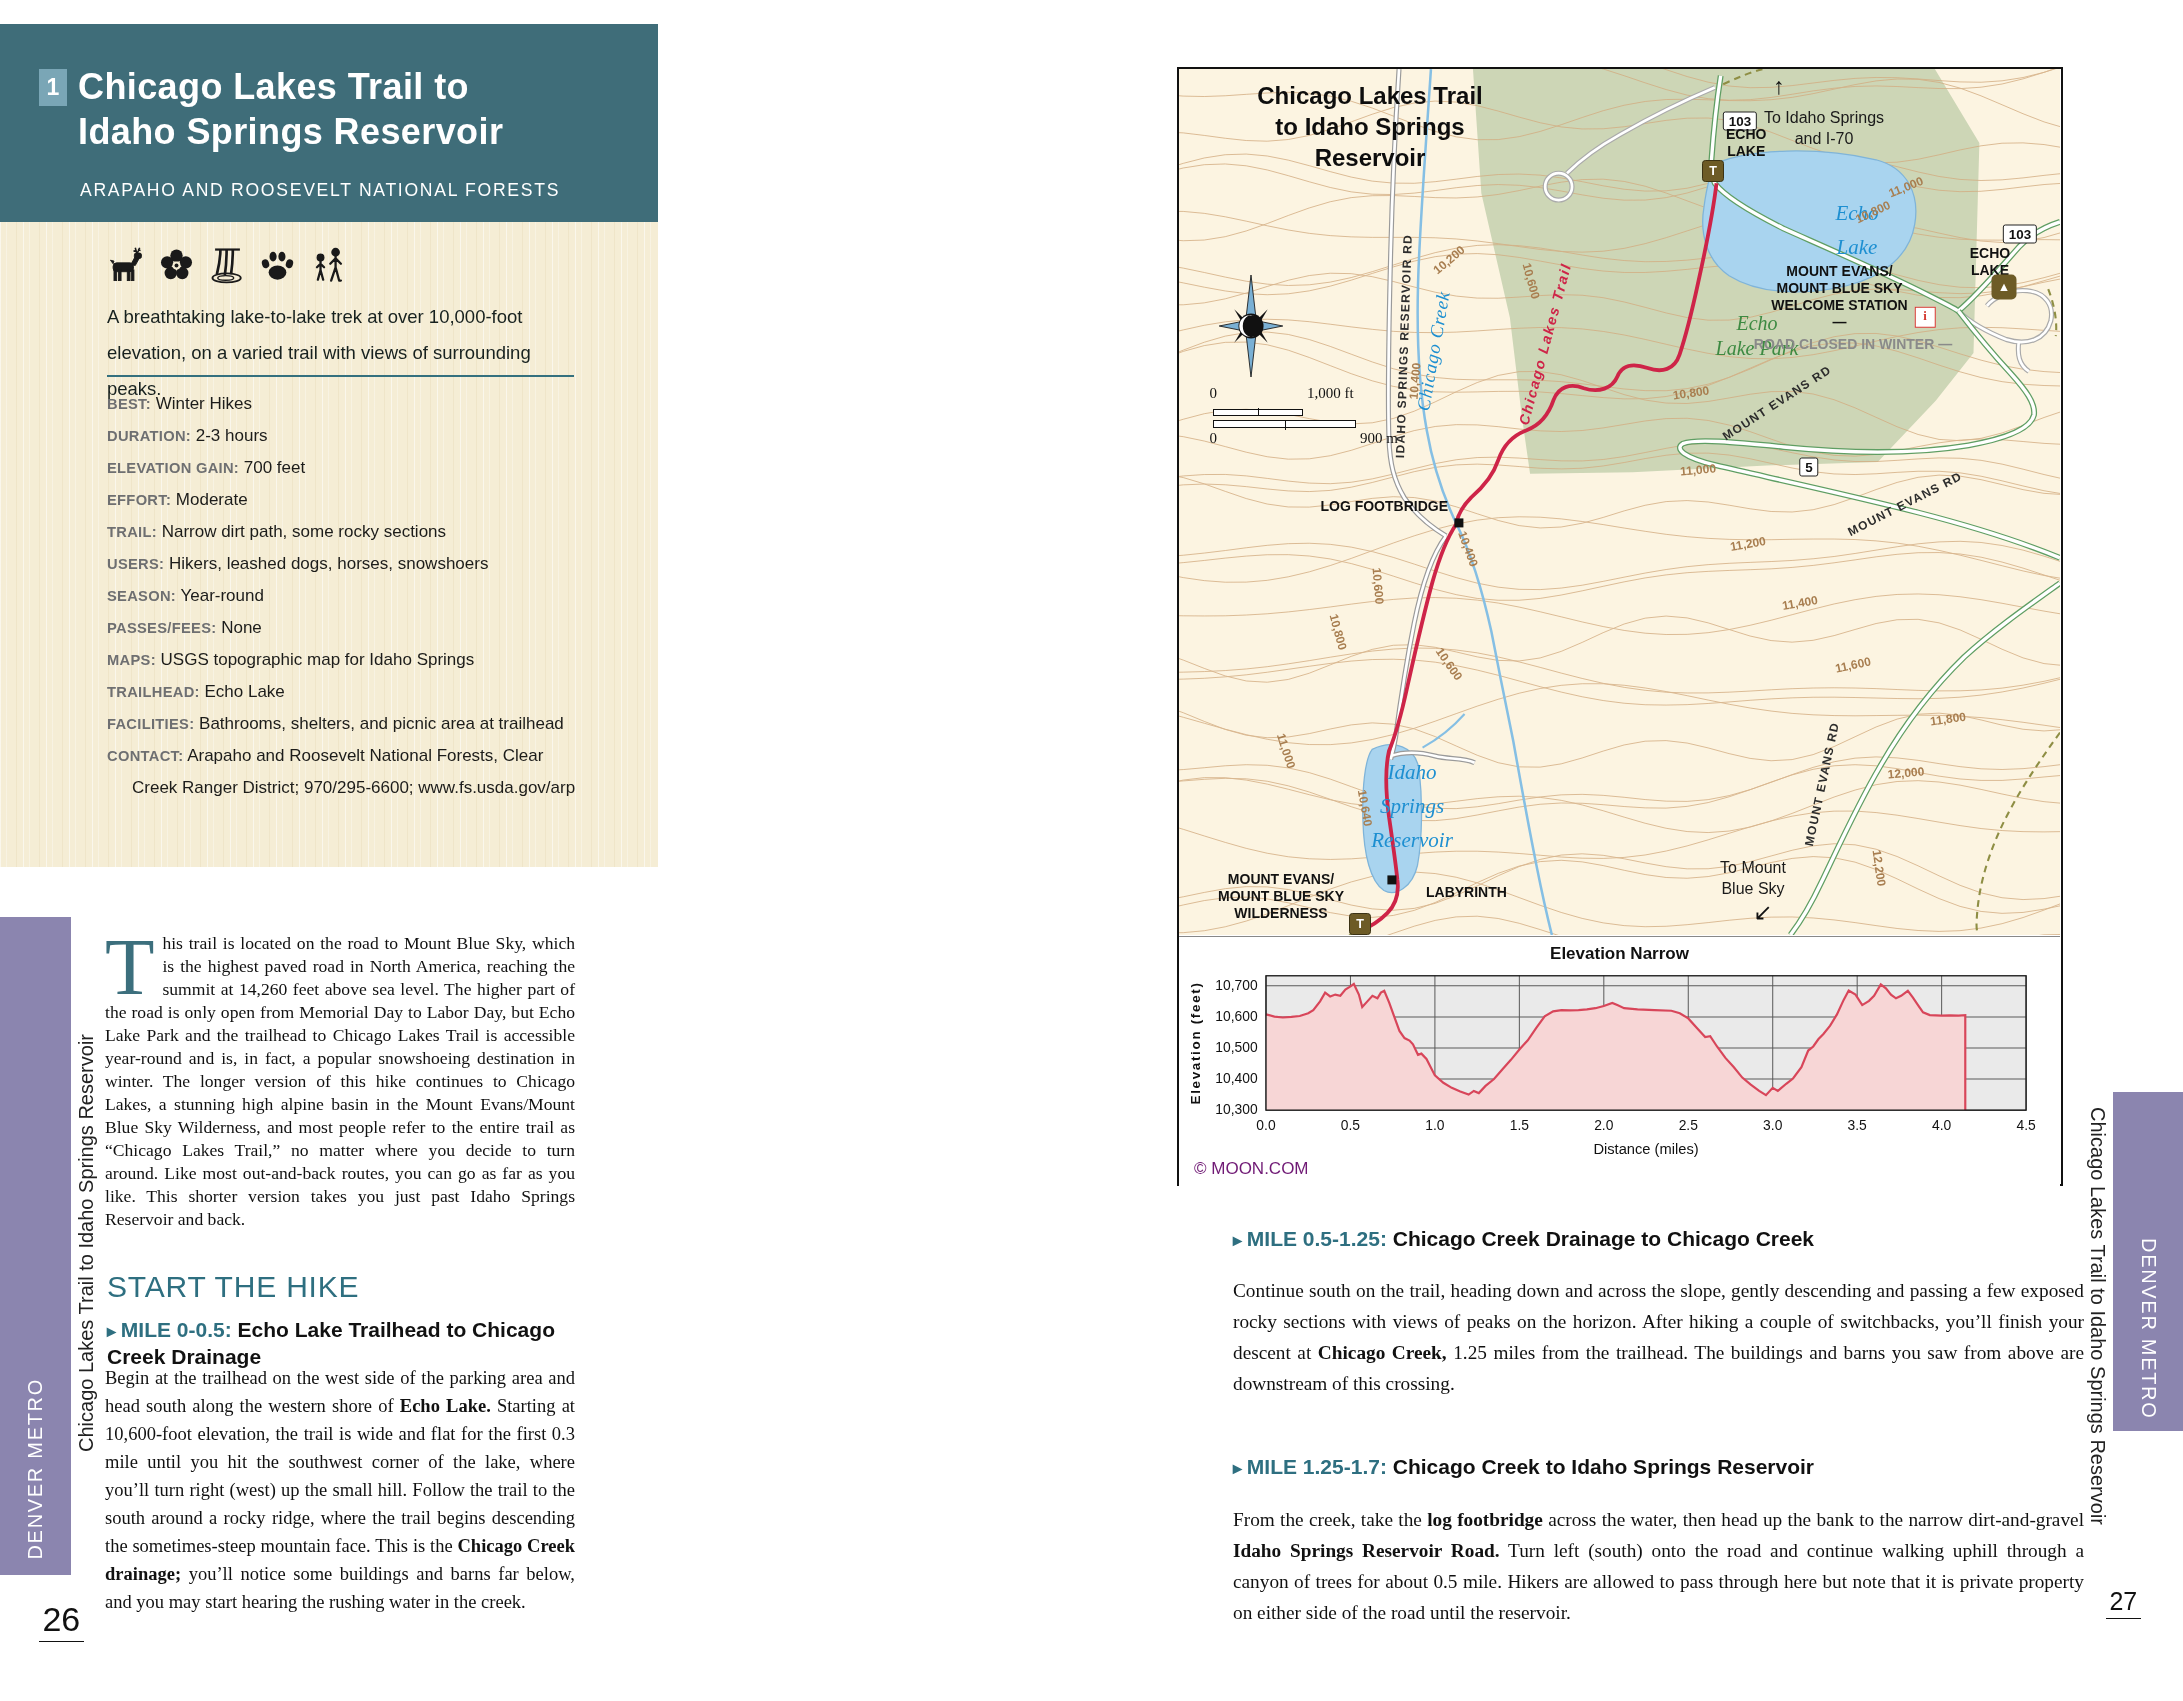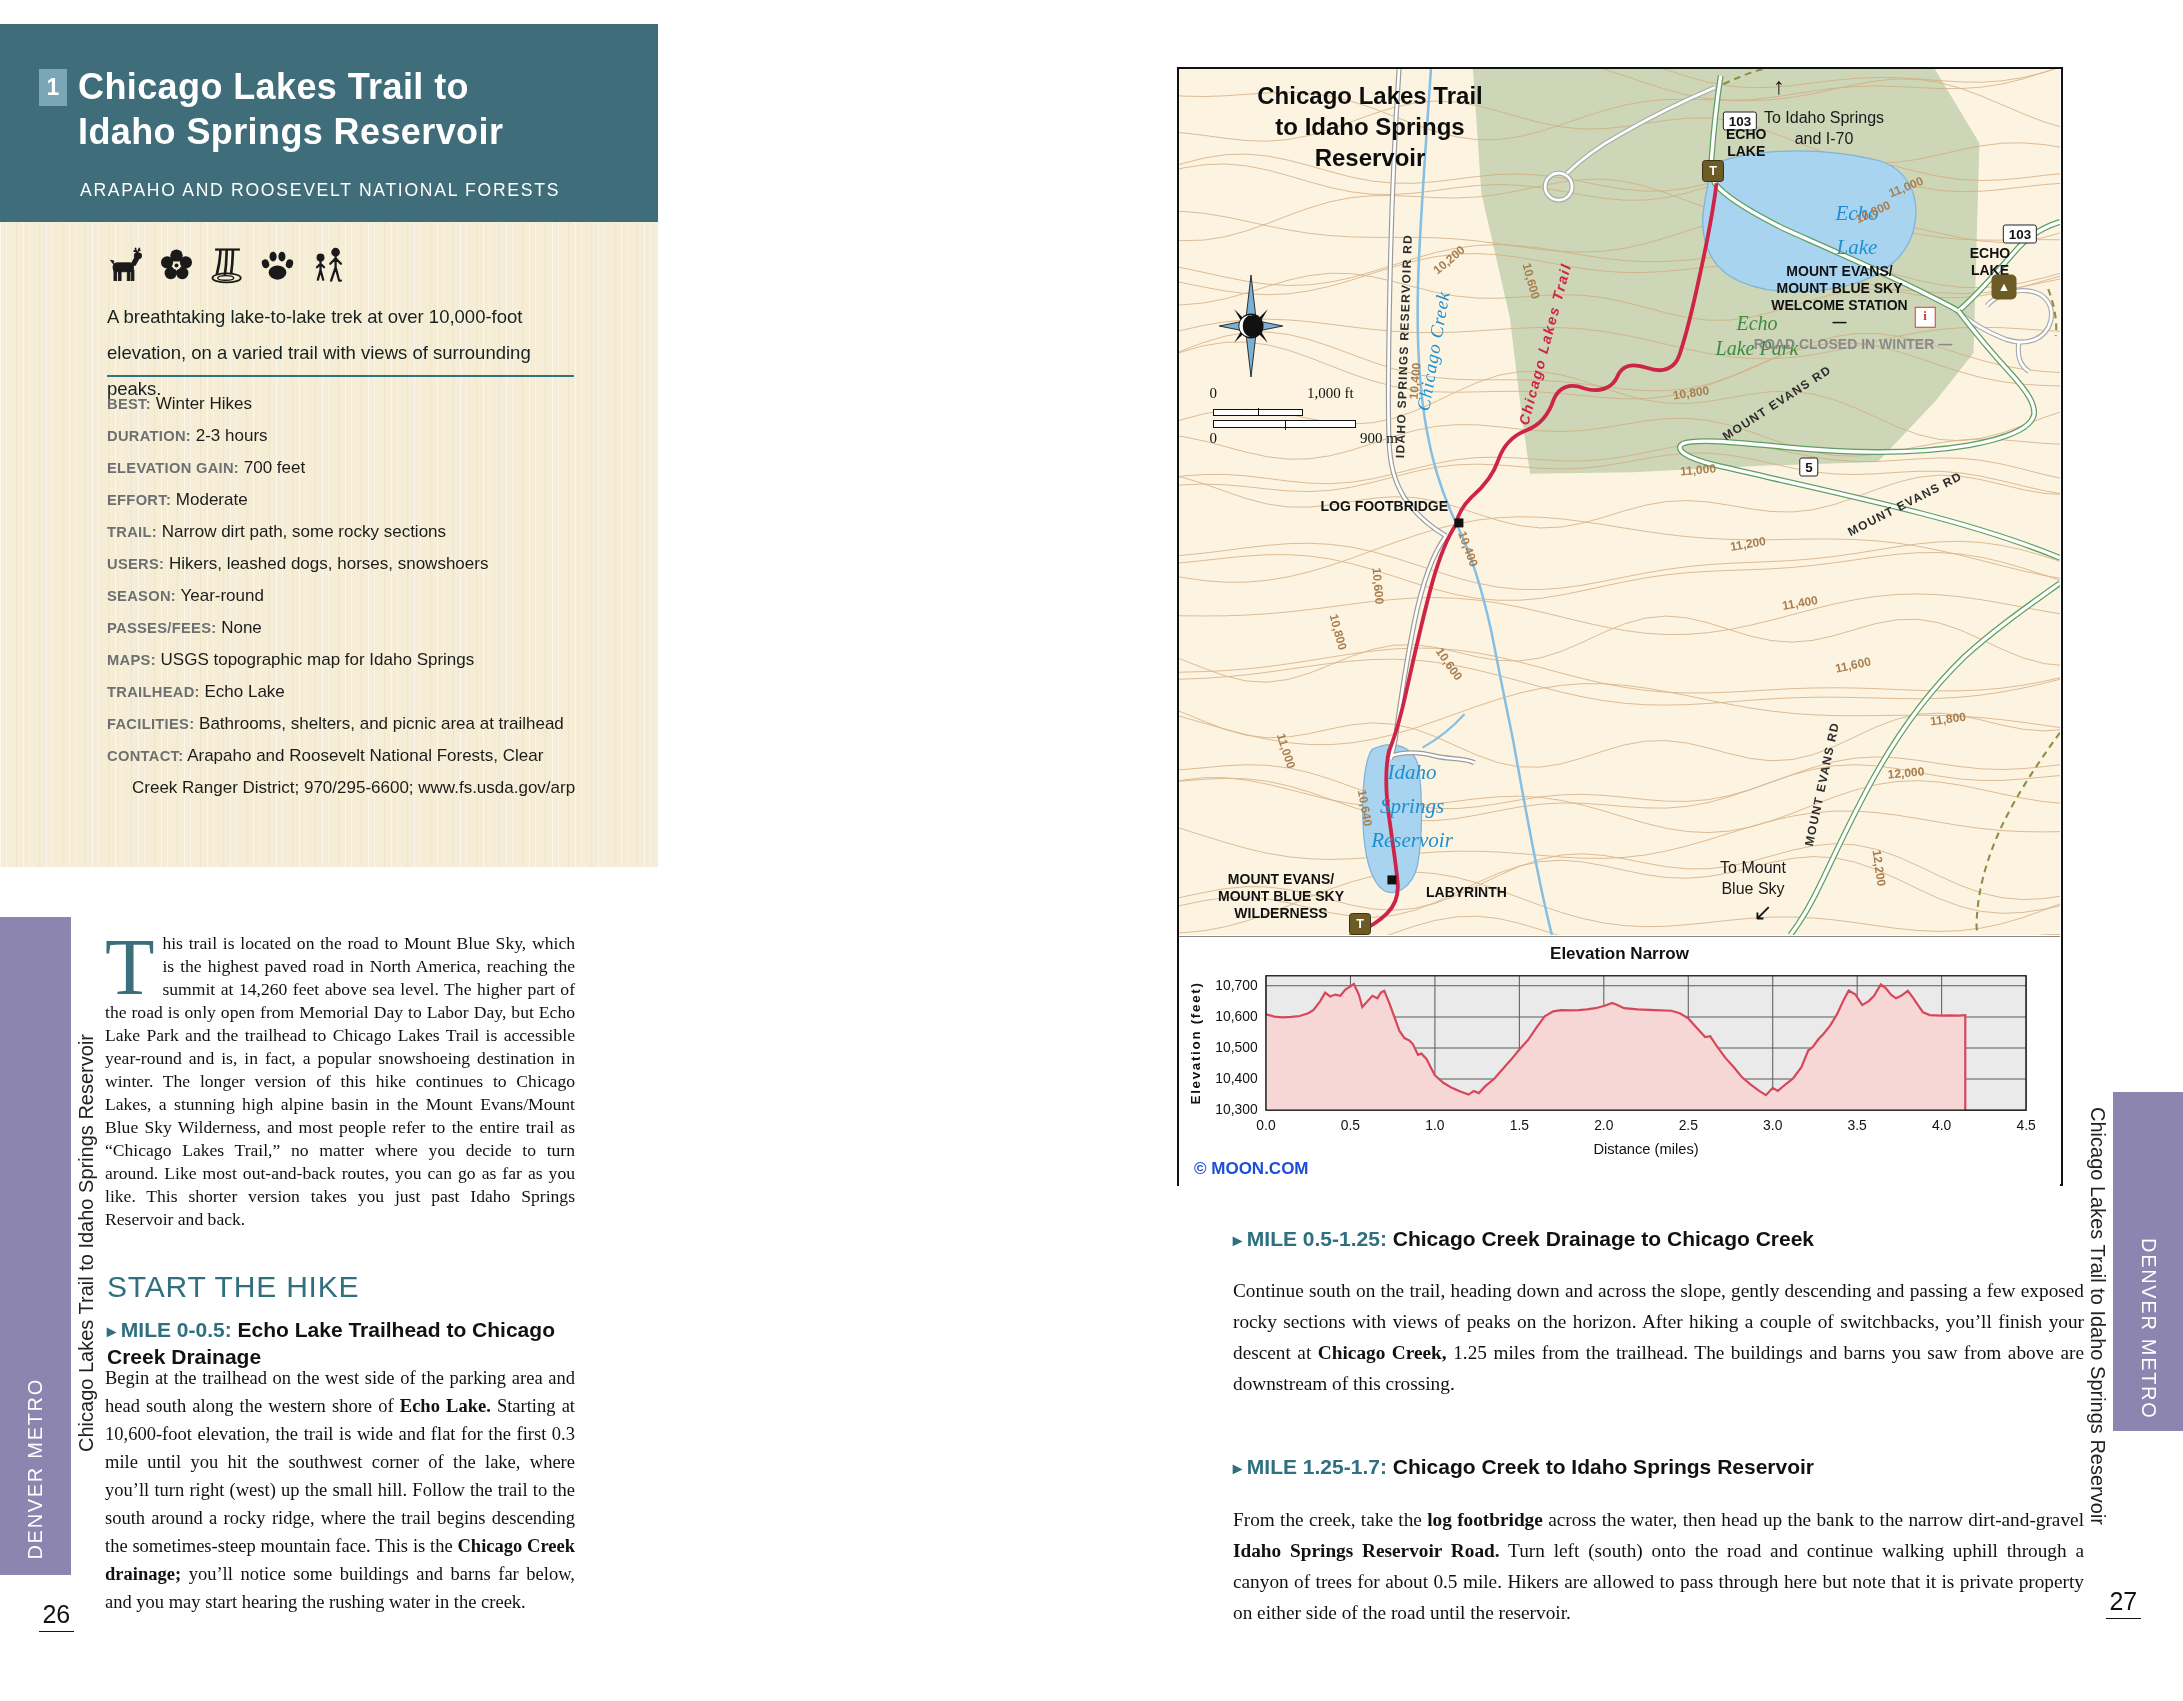--- a/index.html
+++ b/index.html
@@ -35,21 +35,21 @@
   .mile-head .mile{color:#2e6f80;}
   #mile1-head{left:107px;top:1317px;width:470px;}
   #mile1-body{left:105px;top:1345px;width:470px;font-size:18.5px;line-height:28px;text-align:justify;color:#111;}
   
   .vtext{writing-mode:vertical-rl;white-space:nowrap;}
   .up{transform:rotate(180deg);}
   #purple-left{left:0;top:917px;width:71px;height:658px;background:#8b85af;display:flex;align-items:center;justify-content:center;}
   #purple-left .vtext{color:#fff;font-size:20px;letter-spacing:1.7px;margin-top:auto;padding-top:15px;}
   #vtitle-left{left:72px;top:911px;width:28.6px;height:663px;display:flex;align-items:center;justify-content:center;
       font-size:20px;color:#222;}
-  #page-left{left:39px;top:1600px;font-size:25px;color:#111;border-bottom:1.7px solid #111;padding:0 3.4px 1.7px;}
+  #page-left{left:39px;top:1600px;font-size:34px;color:#111;border-bottom:1.7px solid #111;padding:0 3.4px 1.7px;}
   #purple-right{left:2113px;top:1092px;width:71px;height:339px;background:#8b85af;display:flex;align-items:flex-end;justify-content:center;}
   #purple-right .vtext{color:#fff;font-size:20px;letter-spacing:1.7px;padding-bottom:11.8px;}
   #vtitle-right{left:2084px;top:1107px;width:27px;height:336px;display:flex;align-items:flex-start;justify-content:center;
       font-size:20px;color:#222;}
   #page-right{left:2106px;top:1587px;font-size:25px;color:#111;border-bottom:1.7px solid #111;padding:0 3.4px 1.7px;}
   
   #mile2-head{left:1233px;top:1226px;width:851px;}
   #mile2-body{left:1233px;top:1256px;width:851px;font-size:19.3px;line-height:31px;text-align:justify;color:#111;}
   #mile3-head{left:1233px;top:1454px;width:851px;}
   #mile3-body{left:1233px;top:1485px;width:851px;font-size:19.3px;line-height:31px;text-align:justify;color:#111;}
@@ -82,21 +82,21 @@
   .ml-sq{width:9.2px;height:9.2px;background:#111;}
   #compass{position:absolute;left:40px;top:206px;}
   #scalebar{position:absolute;left:34px;top:321px;width:185px;font-family:"Liberation Serif",serif;font-size:15px;color:#111;}
   .sb-row{position:relative;height:18.5px;}
   .sb-bar{position:absolute;height:5.9px;border:1.3px solid #111;background:#fff;}
   .sb-tick{position:absolute;width:1.3px;height:8.4px;background:#111;top:-1.7px;}
   
   #profile{position:absolute;left:0;top:867px;width:881px;height:249px;background:#fff;border-top:1.7px solid #888;}
   #profile-title{text-align:center;font-size:17px;font-weight:bold;color:#111;padding-top:6.7px;}
   #chart-wrap{position:absolute;left:2.5px;top:32px;width:876px;}
-  #credit{position:absolute;left:15px;bottom:6.7px;font-size:17px;color:#1d4ed8;font-weight:bold;}
+  #credit{position:absolute;left:15px;bottom:6.7px;font-size:17px;color:#701a75;}
 </style>
 </head>
 <body>
 
 <div id="canvas">
 
   <div id="hike-header" class="abs">
     <div id="hike-number">1</div>
     <div id="hike-title" class="abs" style="white-space:pre-line">Chicago Lakes Trail to
 Idaho Springs Reservoir</div>

